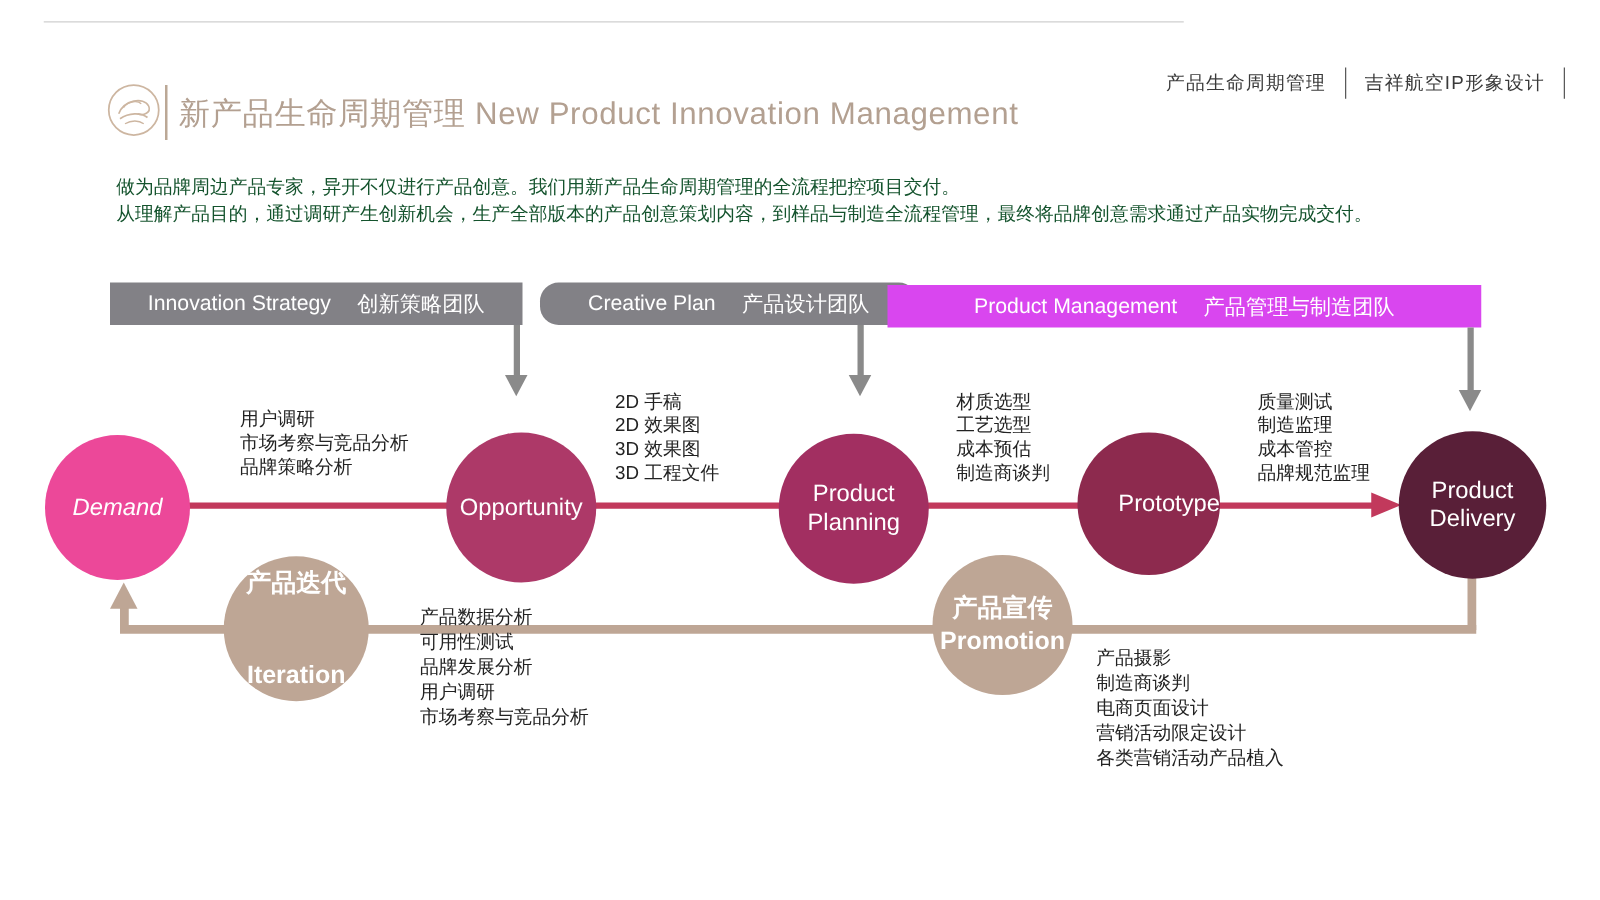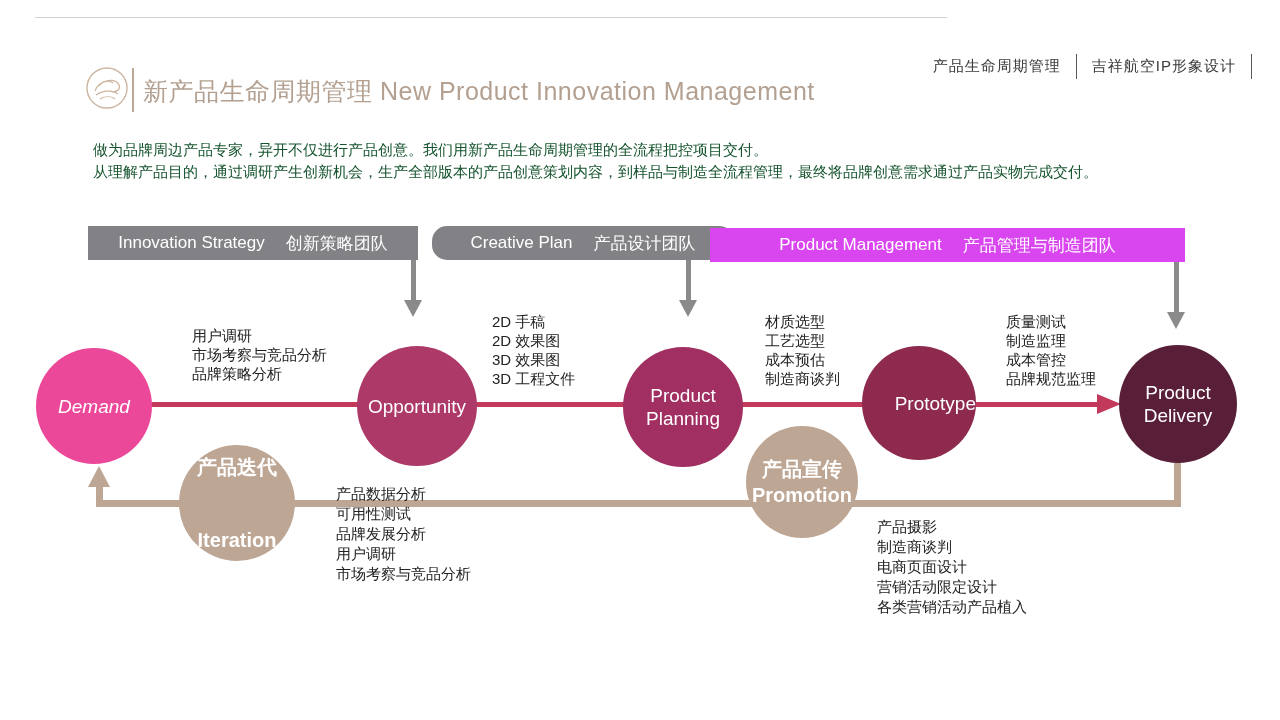--- a/index.html
+++ b/index.html
@@ -47,21 +47,21 @@
   
   .circle{position:absolute;border-radius:50%;display:flex;flex-direction:column;align-items:center;justify-content:center;color:#fff;text-align:center;z-index:2;}
   .stage{font-size:19px;line-height:23px;}
   .c-demand{left:36px;top:348px;width:116px;height:116px;background:#ec4899;font-style:italic;}
   .c-opportunity{left:357px;top:346px;width:120px;height:120px;background:#ad3968;}
   .c-planning{left:623px;top:347px;width:120px;height:120px;background:#a22f61;}
   .c-prototype{left:862px;top:346px;width:114px;height:114px;background:#8d2a4e;align-items:flex-end;}
   .c-delivery{left:1119px;top:345px;width:118px;height:118px;background:#591f38;}
   .loop-circle{font-size:20px;line-height:26px;font-weight:bold;}
   .c-iteration{left:179px;top:445px;width:116px;height:116px;background:#bea695;gap:47px;}
-  .c-promotion{left:746px;top:426px;width:112px;height:112px;background:#bea695;align-items:center;}
+  .c-promotion{left:746px;top:444px;width:112px;height:112px;background:#bea695;align-items:center;}
 
   
   .task-list{position:absolute;font-size:15px;color:#222222;line-height:19px;white-space:nowrap;z-index:3;}
   .task-list.bottom{line-height:20px;}
   .l-a{left:192px;top:326px;}
   .l-b{left:492px;top:312px;}
   .l-c{left:765px;top:312px;}
   .l-d{left:1006px;top:312px;}
   .l-e{left:308px;top:484px;margin-left:28px;}
   .l-f{left:877px;top:517px;}

